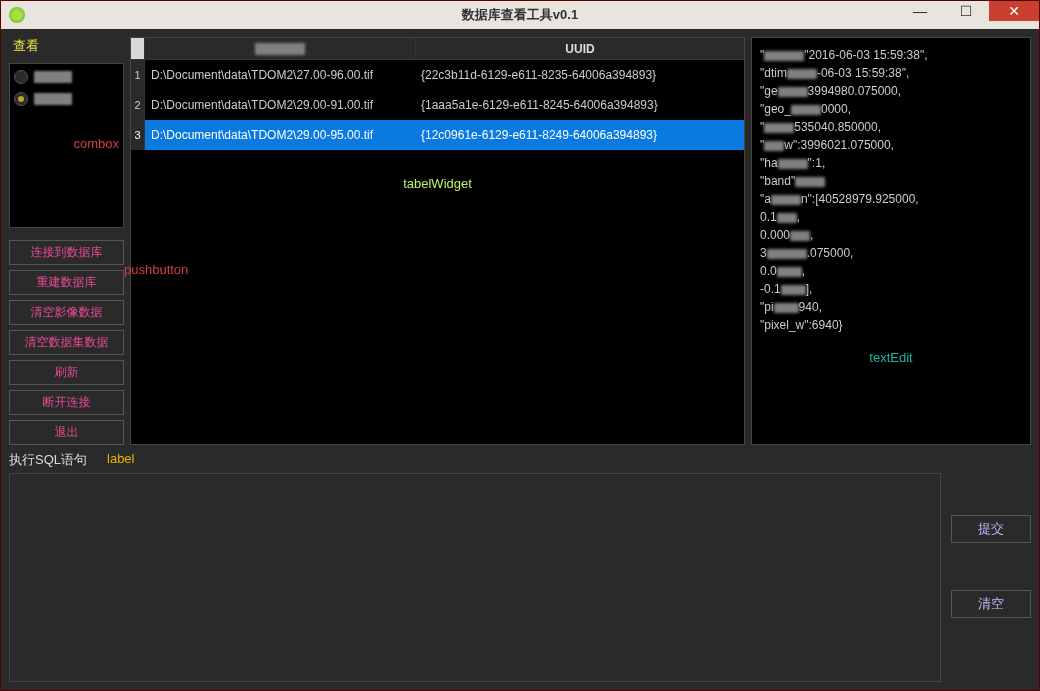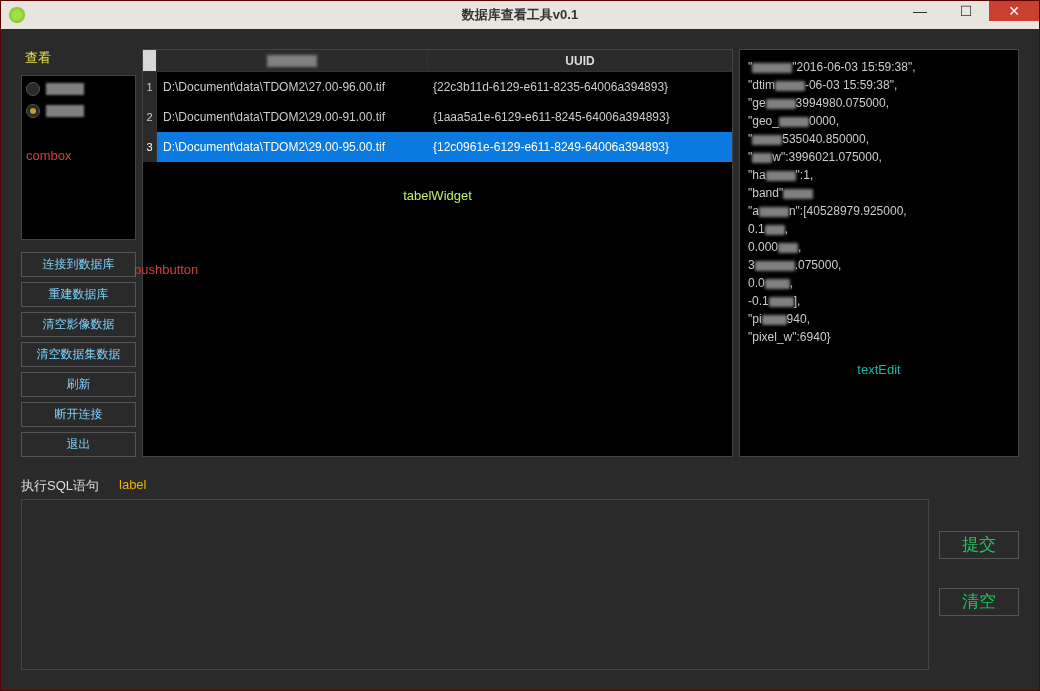--- a/index.html
+++ b/index.html
@@ -9,36 +9,36 @@
     
     .titlebar { height: 28px; background: #e8e5de; display: flex; align-items: center; position: relative; }
     .titlebar-icon { width: 16px; height: 16px; margin-left: 8px; background: radial-gradient(circle, #a0e040 40%, #60a020 100%); border-radius: 50%; }
     .titlebar-title { position: absolute; left: 50%; transform: translateX(-50%); font-size: 13px; color: #333; font-weight: bold; }
     .titlebar-buttons { margin-left: auto; display: flex; height: 100%; }
     .tb-btn { width: 46px; height: 20px; display: flex; align-items: center; justify-content: center; font-size: 14px; }
     .tb-min { color: #333; }
     .tb-max { color: #333; }
     .tb-close { background: #c94030; color: #fff; width: 50px; }
     
-    .content { flex: 1; background: #2a2a2a; padding: 20px; display: flex; flex-direction: column; gap: 20px; }
+    .content { flex: 1; background: #2a2a2a; padding: 8px; display: flex; flex-direction: column; gap: 6px; }
     
     .top-area { display: flex; gap: 6px; height: 408px; }
     
     .left-panel { width: 115px; display: flex; flex-direction: column; }
     .view-label { color: #e8e048; font-size: 13px; margin-bottom: 8px; padding-left: 4px; }
     .radio-group { background: #000; border: 1px solid #444; height: 182px; padding: 6px 4px; }
     .radio-item { display: flex; align-items: center; gap: 6px; margin-bottom: 8px; }
     .radio-circle { width: 14px; height: 14px; border-radius: 50%; background: #2a2a2a; border: 1px solid #555; position: relative; }
     .radio-circle.gold::after { content:''; position:absolute; inset:3px; border-radius:50%; background:#c0a030; }
     .radio-text { width: 38px; height: 12px; background: #808080; filter: blur(1px); }
-    .combox-label { color: #d04040; font-size: 13px; text-align: left; margin-top: 30px; }
+    .combox-label { color: #d04040; font-size: 13px; text-align: right; margin-top: 30px; }
     
     .buttons-col { margin-top: 12px; display: flex; flex-direction: column; gap: 5px; }
-    .action-btn { height: 25px; background: #2a2a2a; border: 1px solid #555; color: #7dd3fc; font-size: 12px; text-align: center; line-height: 23px; cursor: pointer; }
-    .pushbutton-label { color: #d04040; font-size: 13px; position: absolute; left: 134px; top: 262px; }
+    .action-btn { height: 25px; background: #2a2a2a; border: 1px solid #555; color: #ec4899; font-size: 12px; text-align: center; line-height: 23px; cursor: pointer; }
+    .pushbutton-label { color: #d04040; font-size: 13px; position: absolute; left: 124px; top: 262px; }
     
     .center-panel { flex: 1; background: #000; border: 1px solid #444; display: flex; flex-direction: column; position: relative; }
     .table-header { display: flex; height: 22px; background: #4d7c0f; border-bottom: 1px solid #333; font-weight: bold; }
     .th-corner { width: 14px; background: #d8d8d8; border-right: 1px solid #333; }
     .th-col1 { width: 270px; background: #2a2a2a; color: #ddd; font-size: 12px; display: flex; align-items: center; justify-content: center; position: relative; }
     .th-col1-blur { width: 50px; height: 12px; background: #808080; filter: blur(1.5px); }
     .th-col2 { flex: 1; background: #2a2a2a; color: #ddd; font-size: 12px; display: flex; align-items: center; justify-content: center; border-left: 1px solid #333; }
     .table-body { flex: 1; }
     .table-row { display: flex; height: 30px; align-items: center; font-size: 12px; color: #ccc; }
     .table-row.selected { background: #0a7ae0; color: #fff; }
@@ -53,21 +53,21 @@
     .textedit-label { color: #14b8a6; font-size: 13px; position: absolute; top: 310px; left: 50%; transform: translateX(-50%); }
     
     .bottom-area { display: flex; gap: 10px; flex: 1; }
     .sql-section { flex: 1; display: flex; flex-direction: column; }
     .sql-label-row { display: flex; align-items: flex-start; gap: 20px; margin-bottom: 4px; }
     .sql-label { color: #ddd; font-size: 13px; }
     .label-ann { color: #eab308; font-size: 13px; }
     .sql-textarea { flex: 1; background: #2a2a2a; border: 1px solid #444; }
     
     .right-buttons { width: 80px; display: flex; flex-direction: column; justify-content: space-around; padding: 40px 0; }
-    .submit-btn { height: 28px; background: #2a2a2a; border: 1px solid #555; color: #22c55e; font-size: 17px; text-align: center; line-height: 26px; cursor: pointer; }
+    .submit-btn { height: 28px; background: #2a2a2a; border: 1px solid #555; color: #c4b5fd; font-size: 13px; text-align: center; line-height: 26px; cursor: pointer; }
   </style>
 </head>
 <body>
 
 <div class="window">
   <div class="titlebar">
     <div class="titlebar-icon"></div>
     <div class="titlebar-title">数据库查看工具v0.1</div>
     <div class="titlebar-buttons">
       <div class="tb-btn tb-min">—</div>

